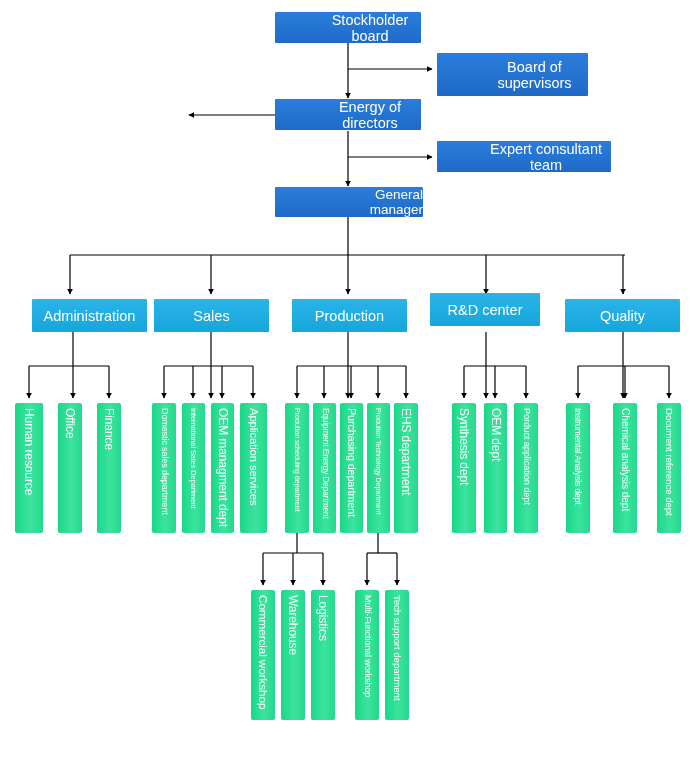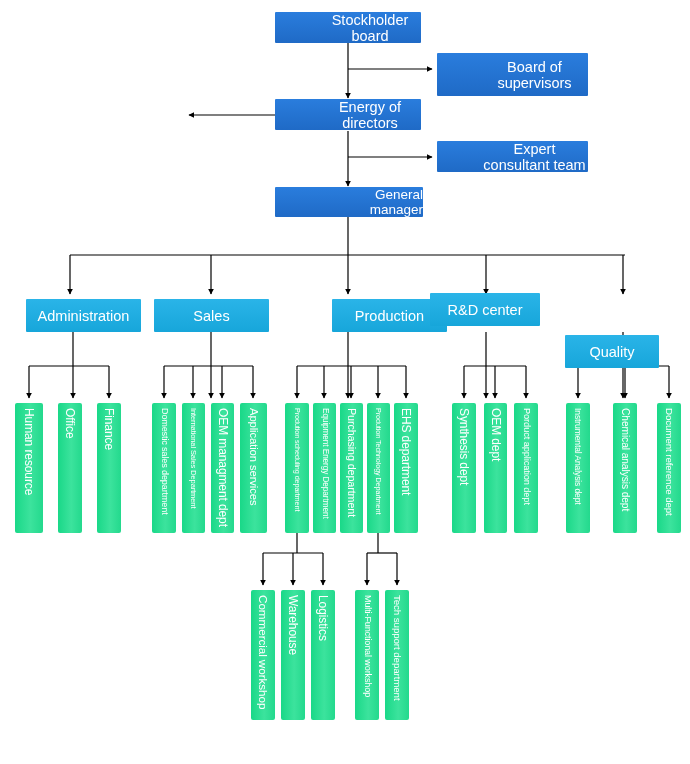--- a/index.html
+++ b/index.html
@@ -147,30 +147,30 @@
 
   <div class="node node-l1" style="left:437px; top:53px; width:151px; height:43px;">
     <span>Board of supervisors</span>
   </div>
 
 
   <div class="node node-l1" style="left:275px; top:99px; width:146px; height:31px;">
     <span>Energy of directors</span>
   </div>
 
-  <div class="node node-l1" style="left:437px; top:141px; width:151px; height:31px;">
+  <div class="node node-l1" style="left:437px; top:141px; width:174px; height:31px;">
     <span>Expert consultant team</span>
   </div>
 
   <div class="node node-l1" style="left:275px; top:187px; width:148px; height:30px; font-size:13.5px;text-align:right;">
     <span>General manager</span>
   </div>
 
   <div id="dynamic-nodes">
-      <div class="node node-l2" style="left: 26px; top: 299px; width: 115px; height: 33px;">
+      <div class="node node-l2" style="left: 32px; top: 299px; width: 115px; height: 33px;">
         <span>Administration</span>
       </div>
       <div class="node node-l3" style="left: 15px; top: 403px; width: 28px; height: 130px; align-items: flex-start;">
         <span class="vert-label" style="font-size: 12px;">Human resource</span>
       </div>
       <div class="node node-l3" style="left: 58px; top: 403px; width: 24px; height: 130px; align-items: flex-start;">
         <span class="vert-label" style="font-size: 12px;">Office</span>
       </div>
       <div class="node node-l3" style="left: 97px; top: 403px; width: 24px; height: 130px; align-items: flex-start;">
         <span class="vert-label" style="font-size: 12px;">Finance</span>
@@ -183,21 +183,21 @@
       </div>
       <div class="node node-l3" style="left: 182px; top: 403px; width: 23px; height: 130px; align-items: flex-start;">
         <span class="vert-label" style="font-size: 7.5px;">International Sales Department</span>
       </div>
       <div class="node node-l3" style="left: 211px; top: 403px; width: 23px; height: 130px; align-items: flex-start;">
         <span class="vert-label" style="font-size: 12px;">OEM managment dept</span>
       </div>
       <div class="node node-l3" style="left: 240px; top: 403px; width: 27px; height: 130px; align-items: flex-start;">
         <span class="vert-label" style="font-size: 11.25px;">Application services</span>
       </div>
-      <div class="node node-l2" style="left: 292px; top: 299px; width: 115px; height: 33px; margin-left: 40px;">
+      <div class="node node-l2" style="left: 292px; top: 299px; width: 115px; height: 33px;">
         <span>Production</span>
       </div>
       <div class="node node-l3" style="left: 285px; top: 403px; width: 24px; height: 130px; align-items: flex-start;">
         <span class="vert-label" style="font-size: 7.25px;">Prodution scheduling department</span>
       </div>
       <div class="node node-l3" style="left: 313px; top: 403px; width: 23px; height: 130px; align-items: flex-start;">
         <span class="vert-label" style="font-size: 8.25px;">Equipment Energy Department</span>
       </div>
       <div class="node node-l3" style="left: 340px; top: 403px; width: 23px; height: 130px; align-items: flex-start;">
         <span class="vert-label" style="font-size: 10.75px;">Purchasing department</span>
@@ -213,21 +213,21 @@
       </div>
       <div class="node node-l3" style="left: 452px; top: 403px; width: 24px; height: 130px; align-items: flex-start;">
         <span class="vert-label" style="font-size: 12px;">Synthesis dept</span>
       </div>
       <div class="node node-l3" style="left: 484px; top: 403px; width: 23px; height: 130px; align-items: flex-start;">
         <span class="vert-label" style="font-size: 12px;">OEM dept</span>
       </div>
       <div class="node node-l3" style="left: 514px; top: 403px; width: 24px; height: 130px; align-items: flex-start;">
         <span class="vert-label" style="font-size: 9.25px;">Porduct application dept</span>
       </div>
-      <div class="node node-l2" style="left: 565px; top: 299px; width: 94px; height: 33px; margin-top: 36px;">
+      <div class="node node-l2" style="left: 565px; top: 299px; width: 115px; height: 33px;">
         <span>Quality</span>
       </div>
       <div class="node node-l3" style="left: 566px; top: 403px; width: 24px; height: 130px; align-items: flex-start;">
         <span class="vert-label" style="font-size: 8.5px;">Instrumental Analysis dept</span>
       </div>
       <div class="node node-l3" style="left: 613px; top: 403px; width: 24px; height: 130px; align-items: flex-start;">
         <span class="vert-label" style="font-size: 10.25px;">Chemical analysis dept</span>
       </div>
       <div class="node node-l3" style="left: 657px; top: 403px; width: 24px; height: 130px; align-items: flex-start;">
         <span class="vert-label" style="font-size: 9.75px;">Document reference dept</span>

